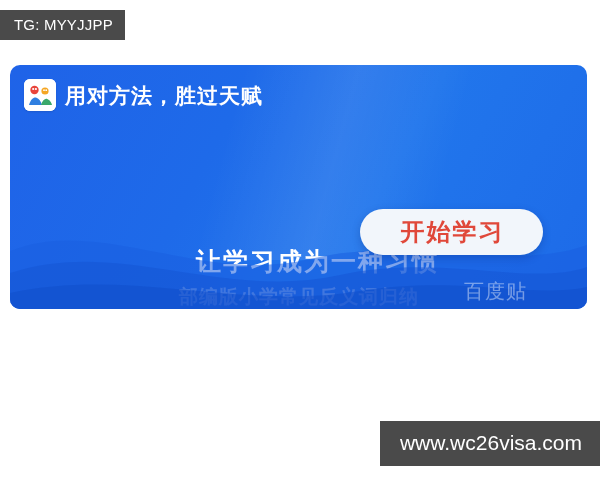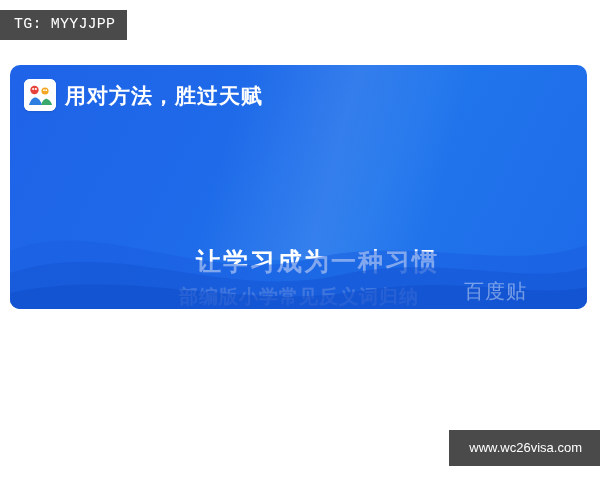--- a/index.html
+++ b/index.html
@@ -16,34 +16,34 @@
   }
 
   
   .tg-badge {
     position: absolute;
     left: 0;
     top: 10px;
     background: #4a4a4a;
     color: #ffffff;
     font-size: 15px;
-    font-family: Liberation Mono, monospace;
+    font-family: Liberation Sans, sans-serif;
     padding: 6px 12px 7px 14px;
     letter-spacing: 0.2px;
     white-space: nowrap;
   }
 
   
   .site-badge {
     position: absolute;
     right: 0;
     bottom: 14px;
     background: #4a4a4a;
     color: #ffffff;
-    font-size: 13px;
+    font-size: 21px;
     font-family: "Liberation Sans", sans-serif;
     padding: 10px 18px 11px 20px;
     white-space: nowrap;
   }
 
   
   .banner {
     position: absolute;
     left: 10px;
     top: 65px;
@@ -217,15 +217,18 @@
   <div class="wave-wrap">
     <svg width="577" height="120" viewBox="0 0 577 120" preserveAspectRatio="none" aria-hidden="true">
       <path d="M0,62 C90,26 190,96 300,70 C400,46 500,84 577,56 L577,120 L0,120 Z" fill="#1a5fe0" opacity="0.55"></path>
       <path d="M0,84 C110,48 210,112 330,86 C430,64 520,98 577,78 L577,120 L0,120 Z" fill="#1657d6" opacity="0.6"></path>
       <path d="M0,104 C120,78 230,122 350,102 C450,86 520,110 577,98 L577,120 L0,120 Z" fill="#114fcb" opacity="0.55"></path>
     </svg>
   </div>
 
   <div class="source-text">百度贴</div>
 
+  <button class="cta">
+    <span class="cta-label">开始学习</span>
+  </button>
 </div>
 
 <div class="site-badge">www.wc26visa.com</div>
 
 </body></html>

